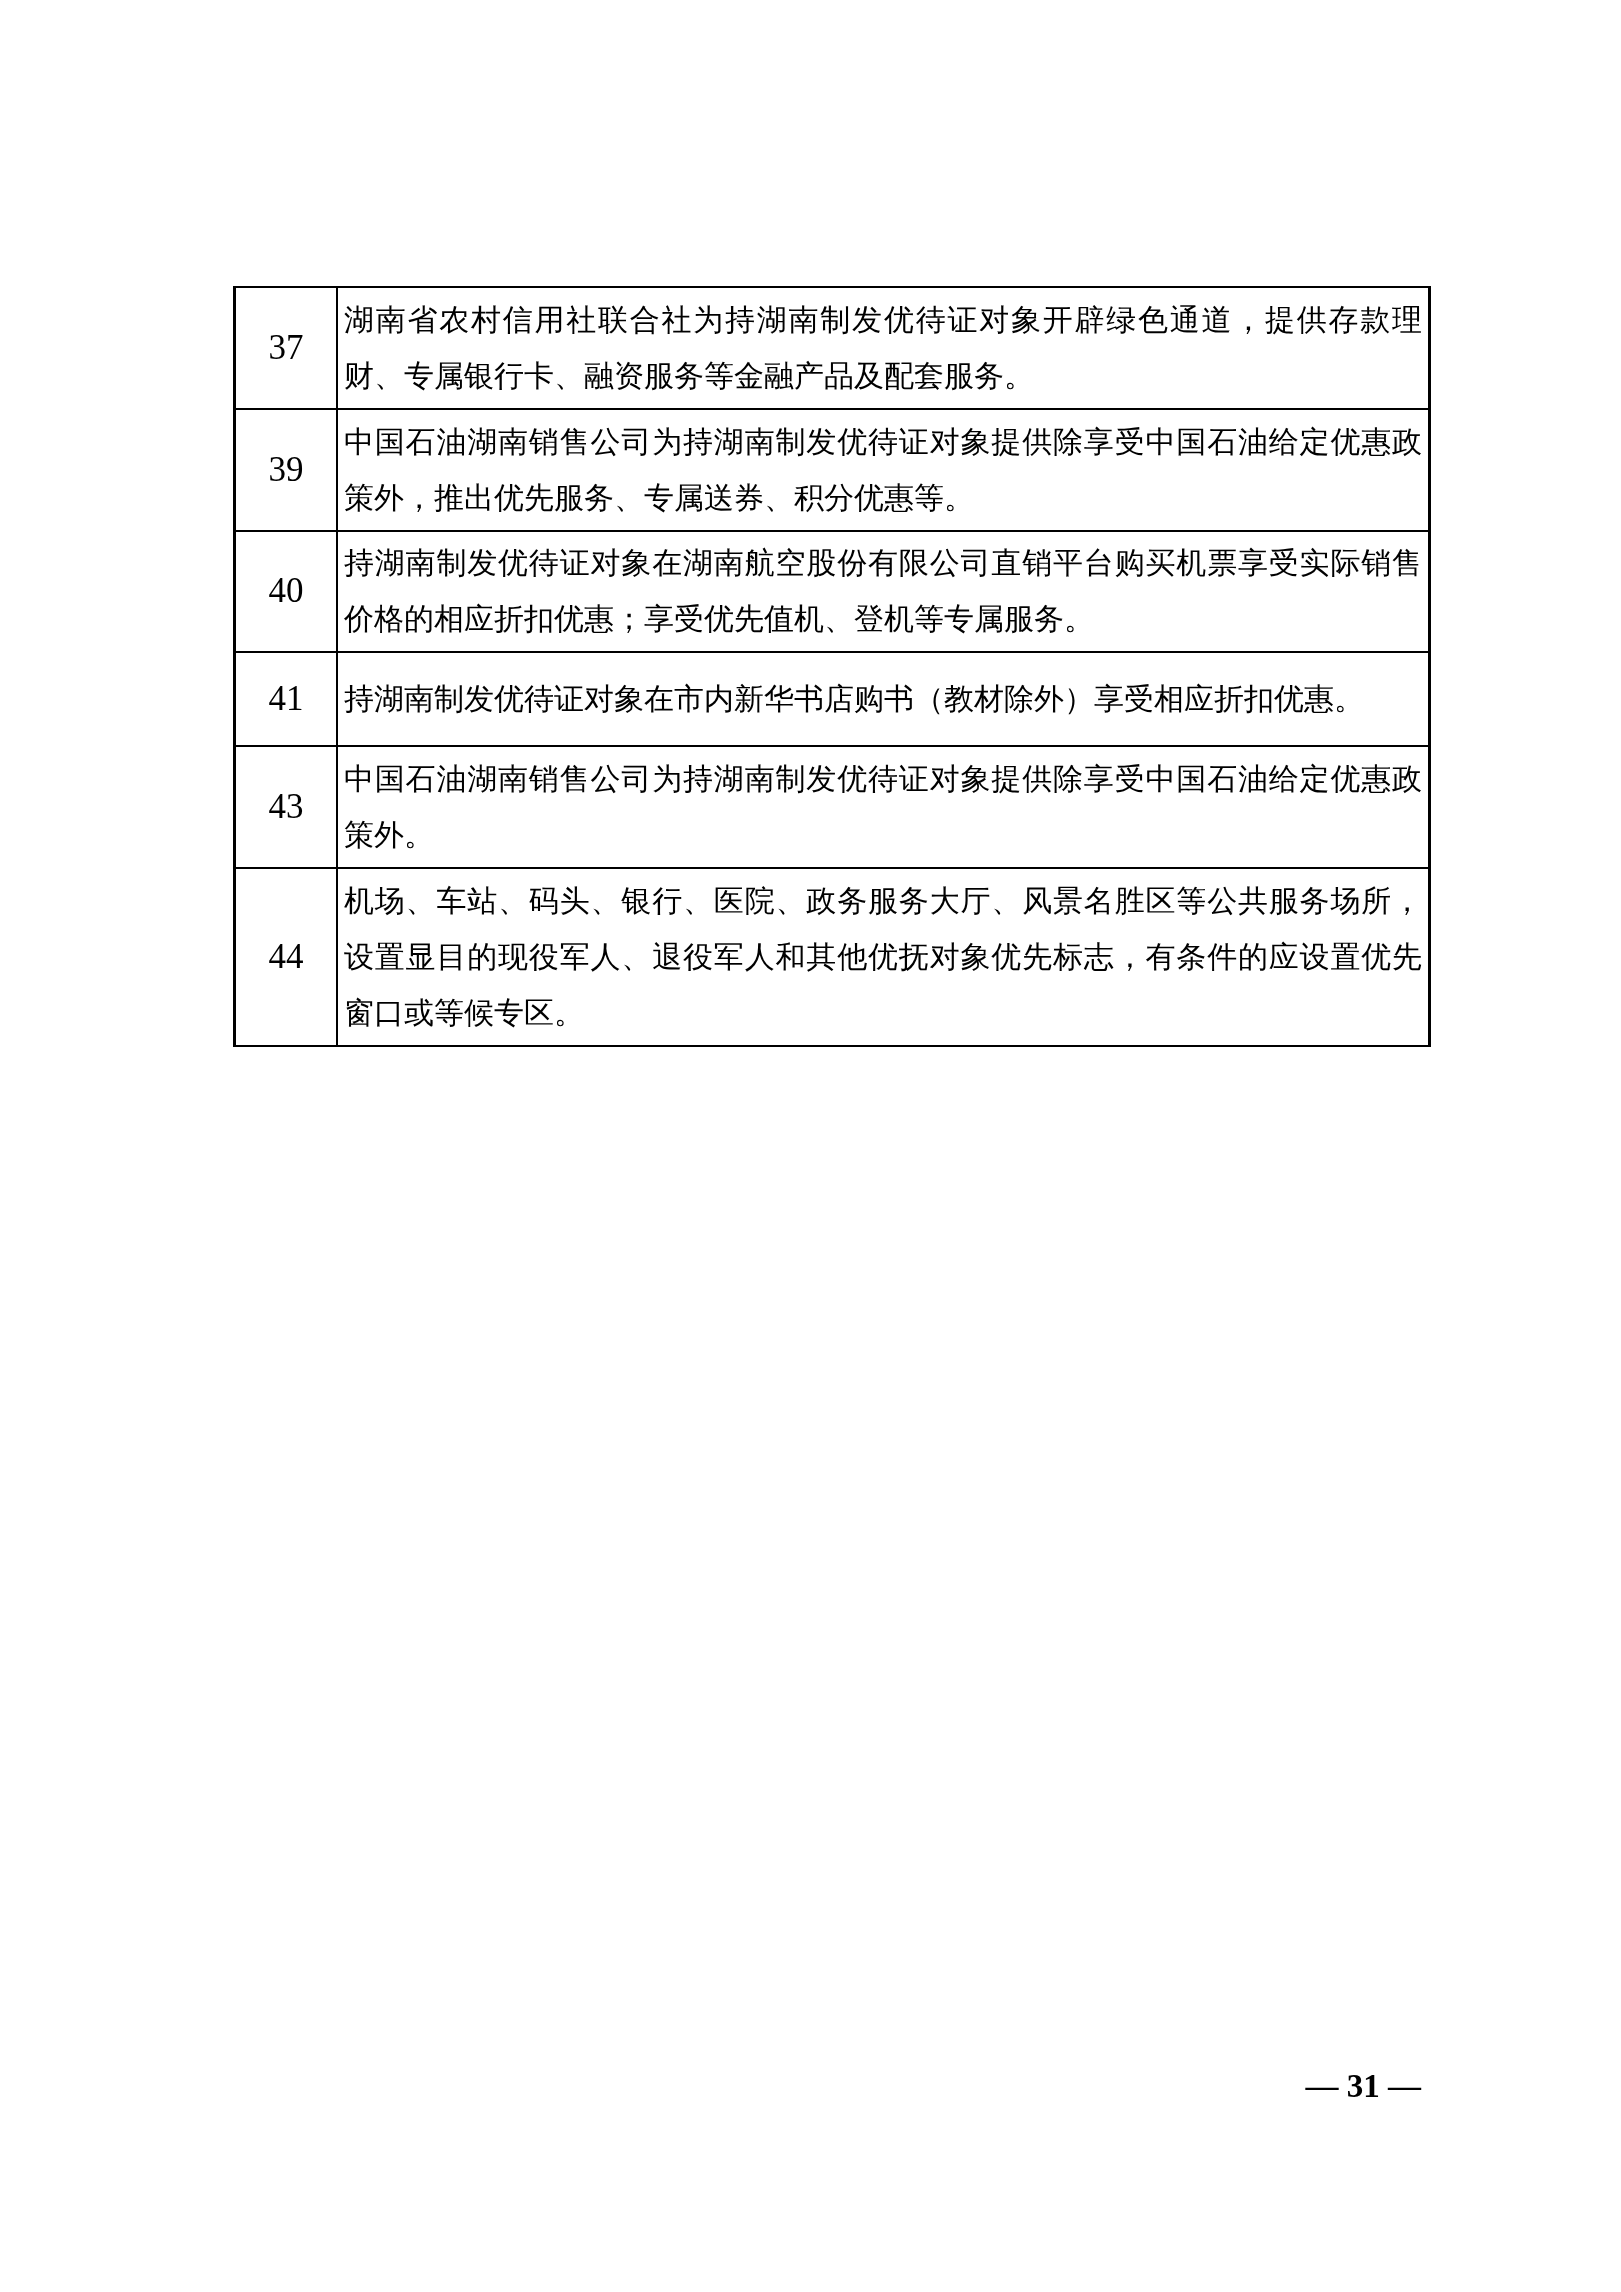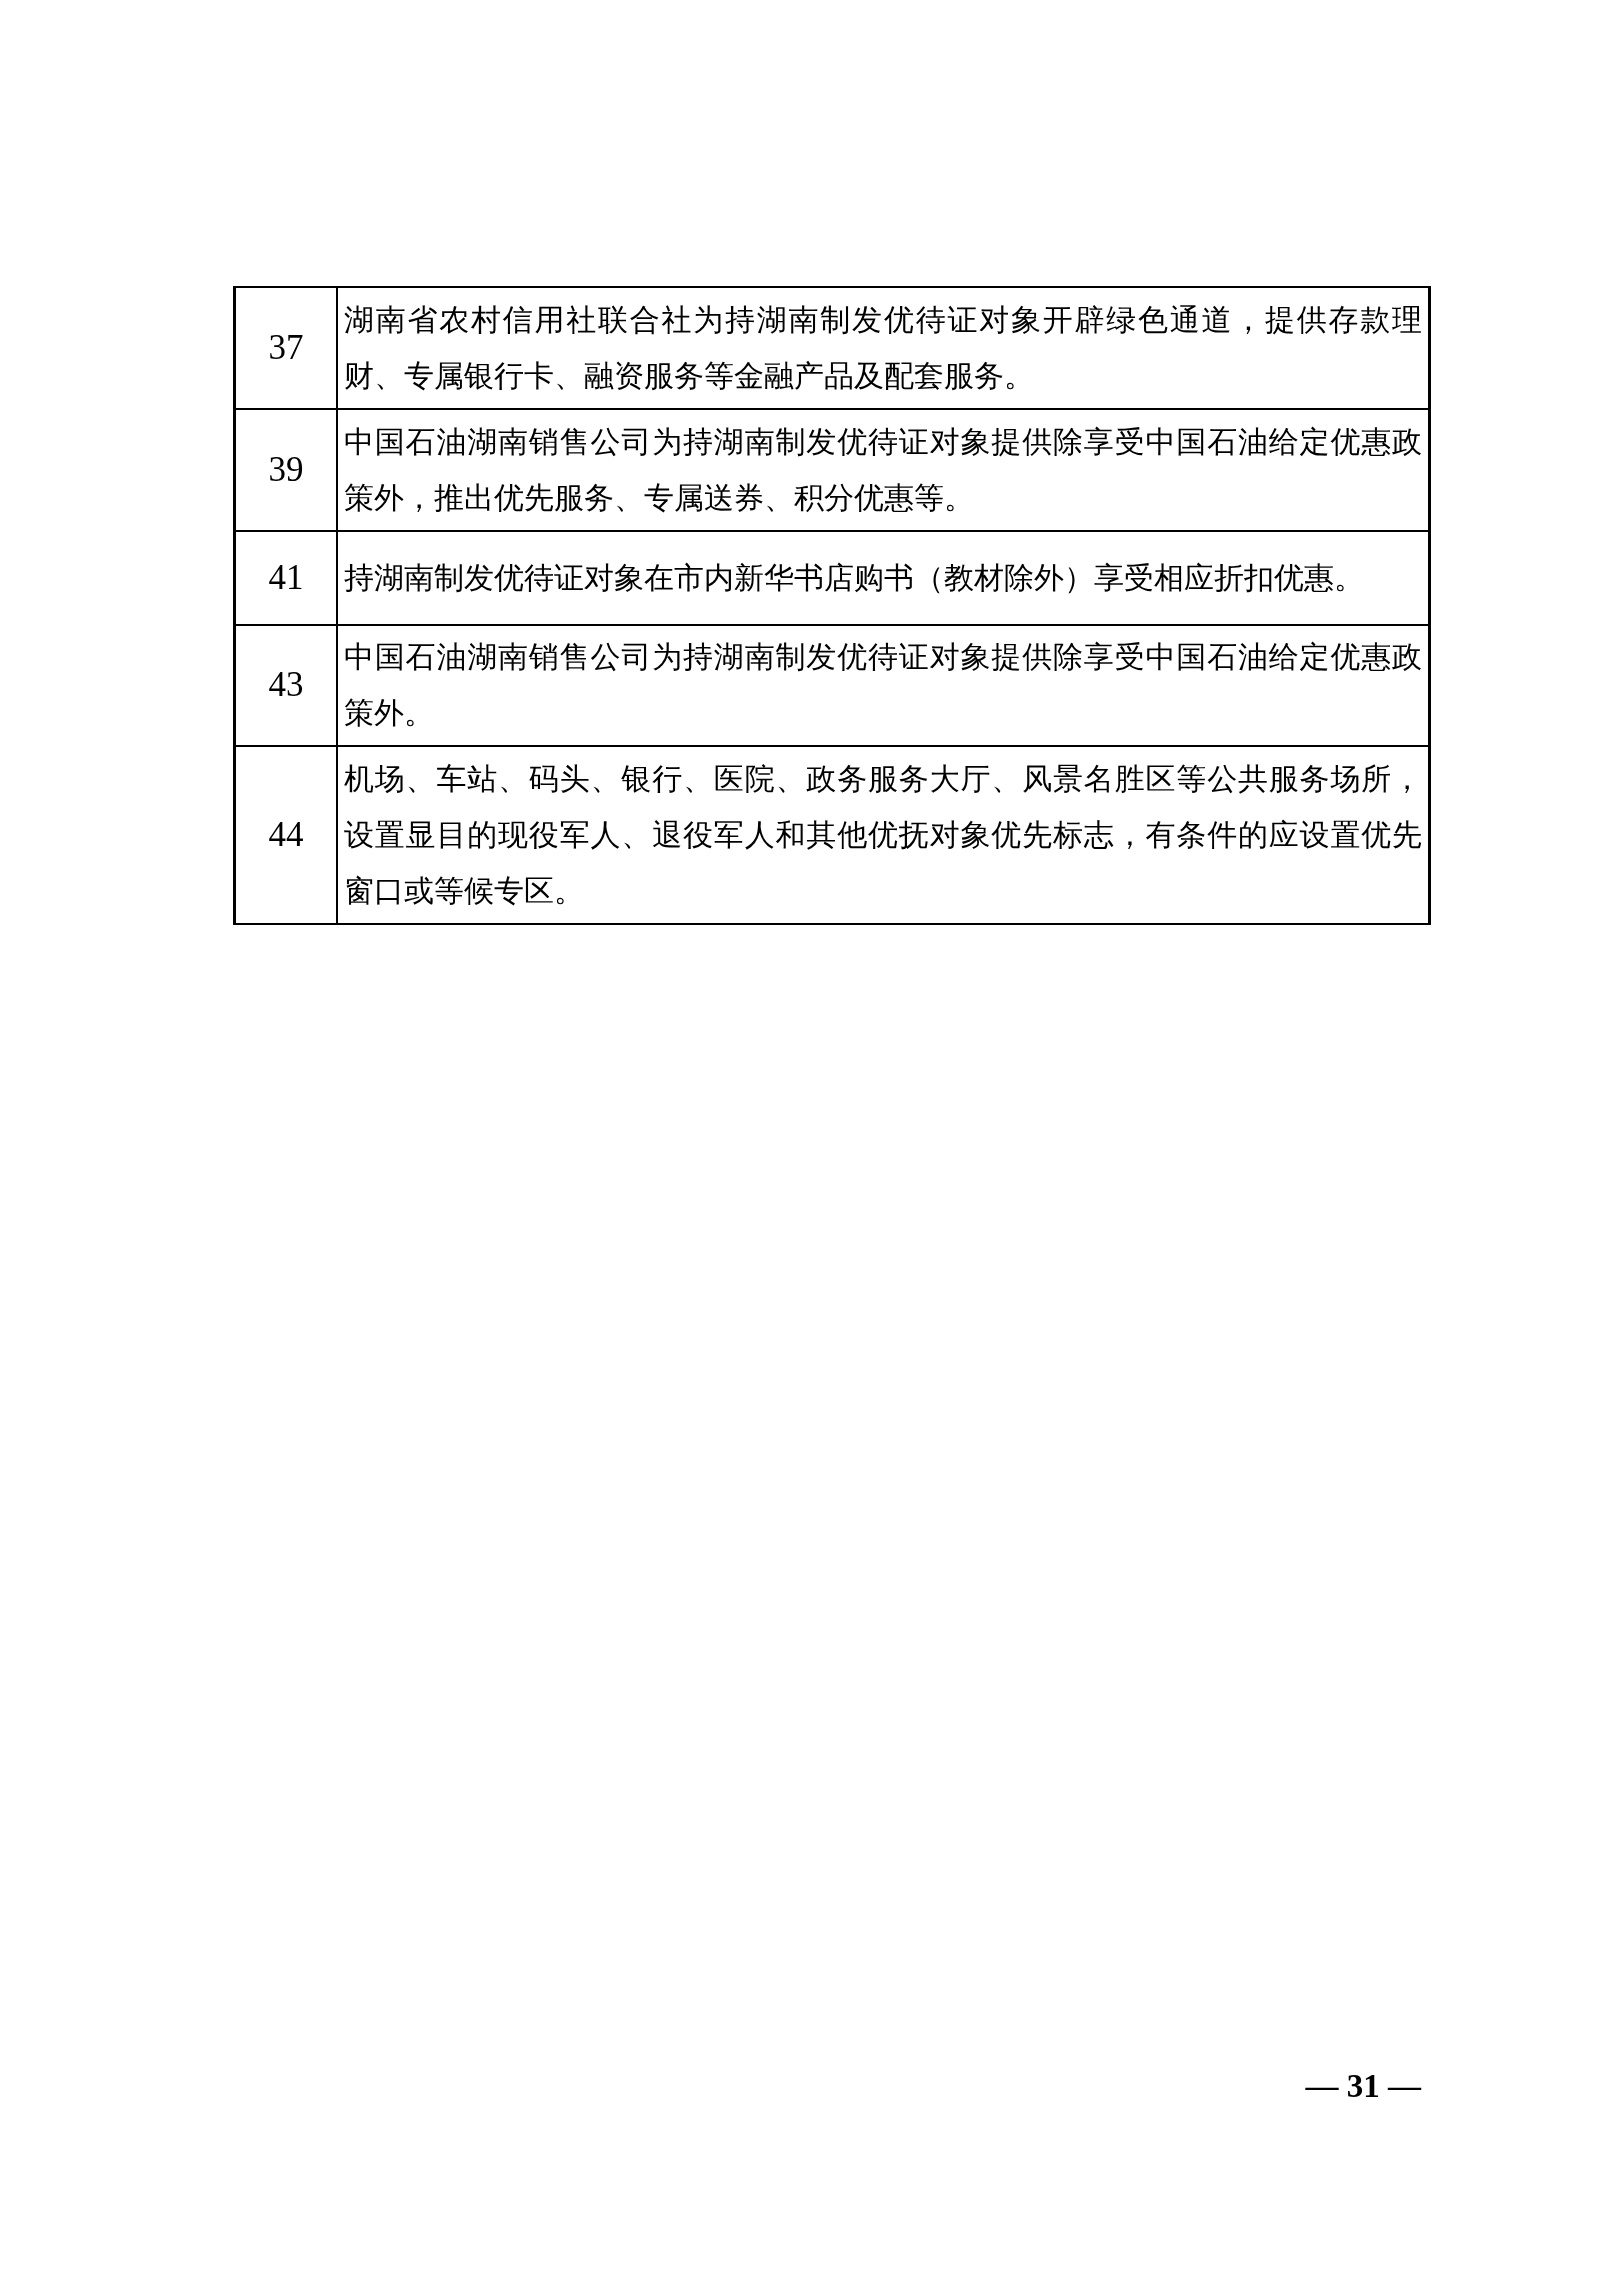--- a/index.html
+++ b/index.html
@@ -67,20 +67,24 @@
     <tbody>
       <tr>
         <td class="cell-num">37</td>
         <td class="cell-txt">湖南省农村信用社联合社为持湖南制发优待证对象开辟绿色通道，提供存款理财、专属银行卡、融资服务等金融产品及配套服务。</td>
       </tr>
       <tr>
         <td class="cell-num">39</td>
         <td class="cell-txt">中国石油湖南销售公司为持湖南制发优待证对象提供除享受中国石油给定优惠政策外，推出优先服务、专属送券、积分优惠等。</td>
       </tr>
       <tr>
+        <td class="cell-num">40</td>
+        <td class="cell-txt">持湖南制发优待证对象在湖南航空股份有限公司直销平台购买机票享受实际销售价格的相应折扣优惠；享受优先值机、登机等专属服务。</td>
+      </tr>
+      <tr>
         <td class="cell-num">41</td>
         <td class="cell-txt">持湖南制发优待证对象在市内新华书店购书（教材除外）享受相应折扣优惠。</td>
       </tr>
       <tr>
         <td class="cell-num">43</td>
         <td class="cell-txt">中国石油湖南销售公司为持湖南制发优待证对象提供除享受中国石油给定优惠政策外。</td>
       </tr>
       <tr>
         <td class="cell-num">44</td>
         <td class="cell-txt">机场、车站、码头、银行、医院、政务服务大厅、风景名胜区等公共服务场所，设置显目的现役军人、退役军人和其他优抚对象优先标志，有条件的应设置优先窗口或等候专区。</td>

